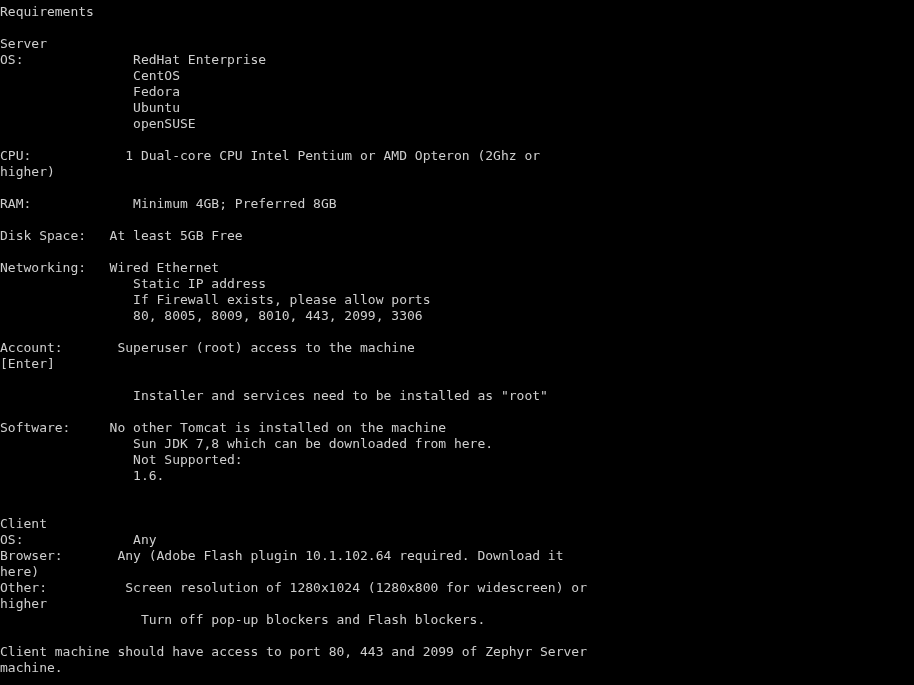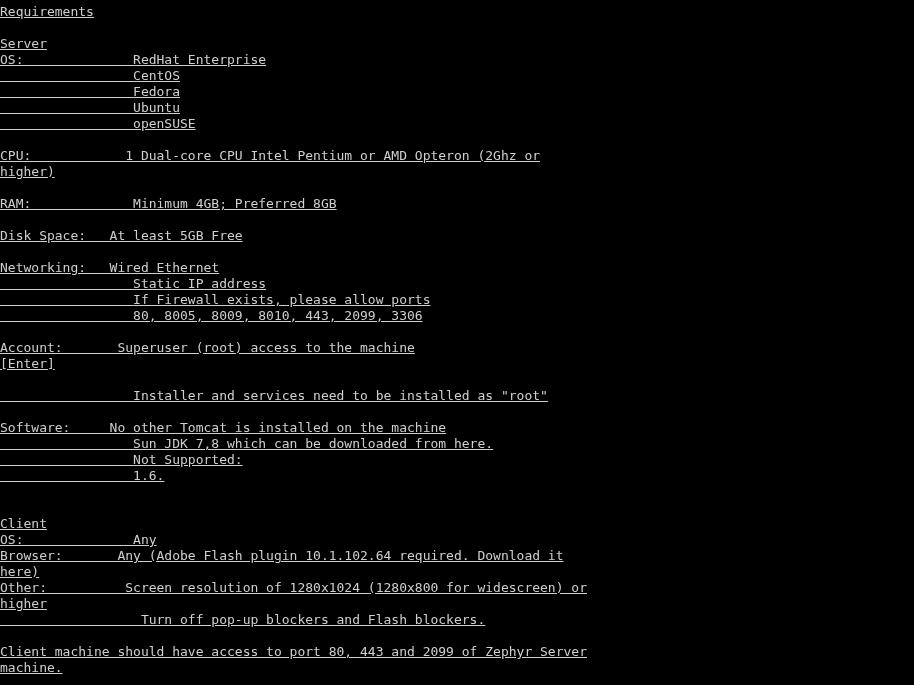--- a/index.html
+++ b/index.html
@@ -39,21 +39,20 @@
     tab-size: 8;
   }
   .line {
     display: block;
     height: 16px;
     white-space: pre;
     font-family: "DejaVu Sans Mono", "Liberation Mono", monospace;
     font-size: 13px;
     line-height: 16px;
     color: #cfcfcf;
-    text-decoration: underline;
   }
   .blank {
     display: block;
     height: 16px;
   }
 </style>
 </head>
 <body>
 
 <div id="doc">

